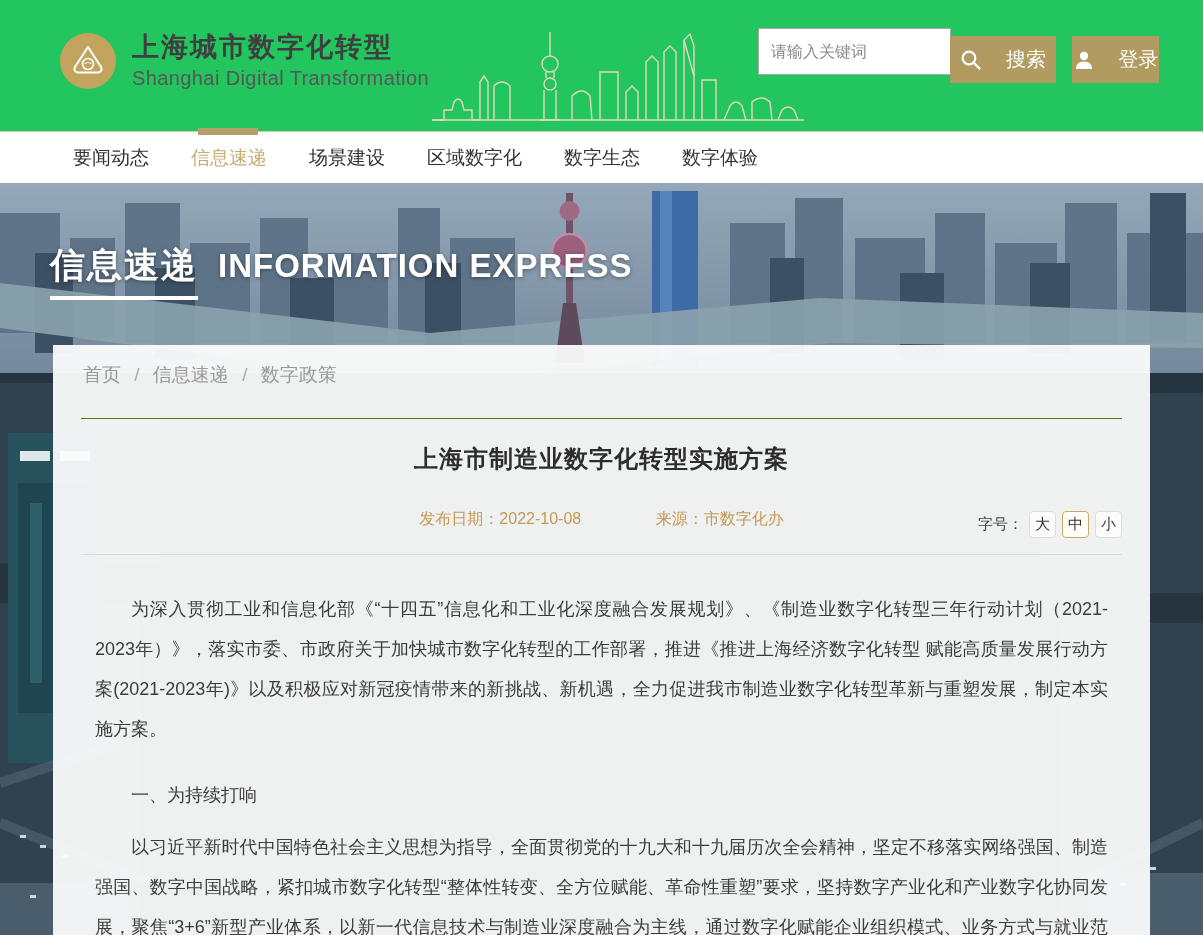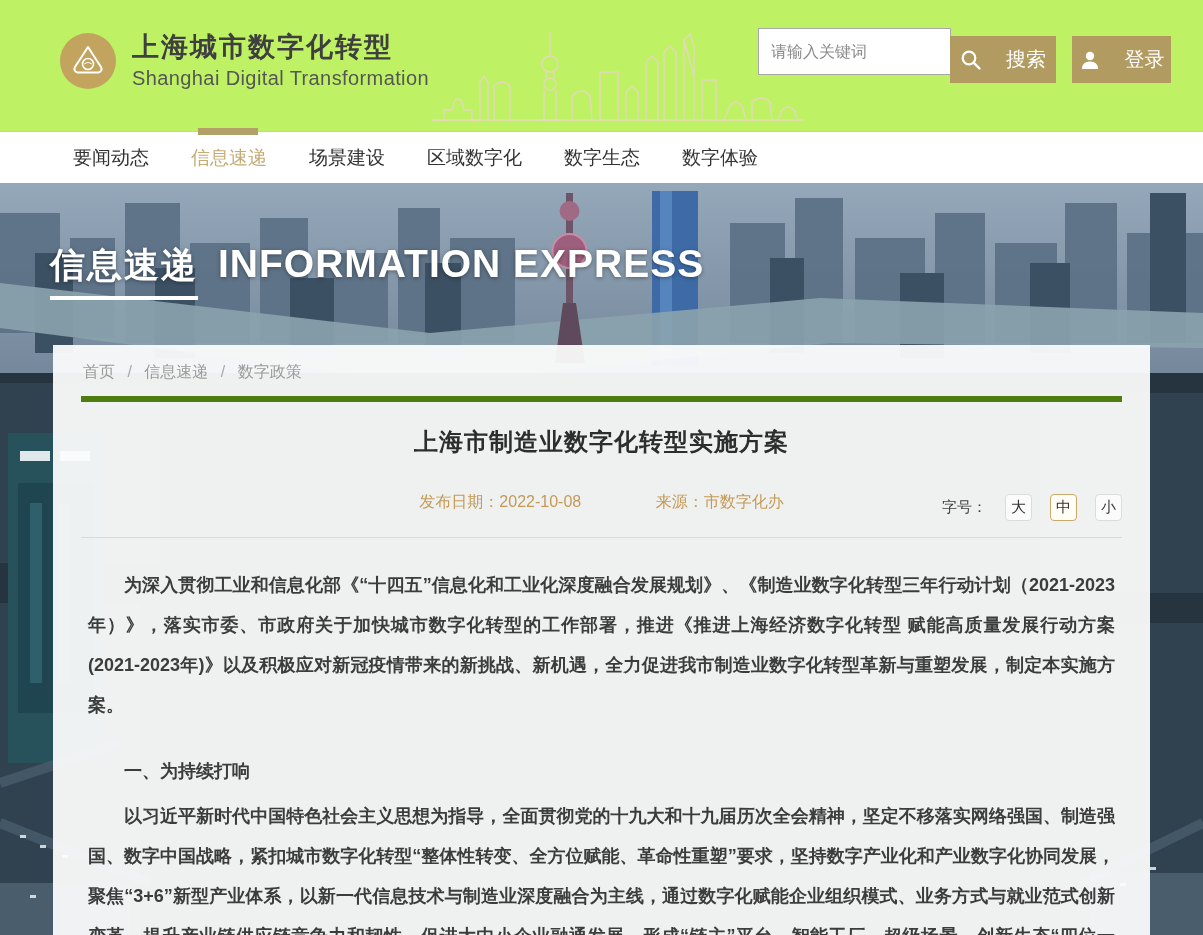--- a/index.html
+++ b/index.html
@@ -1,59 +1,59 @@
 <!DOCTYPE html>
 <html><head>
 <meta charset="utf-8">
 <style>
   html,body{margin:0;padding:0;}
   body{
     width:1203px;height:935px;position:relative;overflow:hidden;
     background:#ffffff;font-family:"Liberation Sans","DejaVu Sans",sans-serif;
   }
   
-  .header{position:absolute;top:0;left:0;width:1203px;height:131px;background:#bef264;z-index:5;}
+  .header{position:absolute;top:0;left:0;width:1203px;height:131px;background:#22c55e;z-index:5;}
   .logo-wrap{position:absolute;left:60px;top:32px;display:flex;align-items:center;cursor:pointer;}
   .logo-badge{width:56px;height:56px;border-radius:50%;background:#c2a45f;display:flex;align-items:center;justify-content:center;flex:0 0 auto;}
   .logo-text{margin-left:16px;}
   .logo-title{font-size:27px;font-weight:bold;color:#3f3f3f;letter-spacing:2px;line-height:30px;}
   .logo-sub{font-size:20px;color:#565656;margin-top:5px;letter-spacing:0.4px;}
   .skyline-sketch{position:absolute;left:432px;top:26px;width:372px;height:98px;pointer-events:none;}
   .search-box{position:absolute;left:758px;top:28px;width:193px;height:47px;border:1px solid #a8a8a8;background:#fff;box-sizing:border-box;}
   .search-box input{width:100%;height:100%;border:none;outline:none;padding:0 12px;font-size:16px;color:#333;box-sizing:border-box;font-family:inherit;background:transparent;}
   .search-box input::placeholder{color:#8a8a8a;}
   .gold-btn{position:absolute;top:36px;height:47px;background:#b19b60;color:#fff;display:flex;align-items:center;justify-content:center;gap:24px;font-size:20px;cursor:pointer;user-select:none;}
   .search-btn{left:950px;width:106px;}
-  .login-btn{left:1072px;width:99px;}
+  .login-btn{left:1072px;width:87px;}
   
   .nav{position:absolute;top:131px;left:0;width:1203px;height:52px;background:#fff;border-top:1px solid #d9cba4;box-sizing:border-box;z-index:5;font-family:Liberation Mono, monospace;}
   .nav-marker{position:absolute;top:-4px;left:198px;width:60px;height:7px;background:#b3a069;}
   .nav-items{display:flex;align-items:center;height:100%;padding-left:73px;gap:42px;}
   .nav-item{font-size:19px;color:#333;cursor:pointer;white-space:nowrap;}
   .nav-item.active{color:#c5ab74;}
   
   .photo{position:absolute;top:183px;left:0;width:1203px;height:752px;z-index:1;}
   .banner-title{position:absolute;top:242px;left:50px;z-index:3;color:#fff;display:flex;align-items:baseline;gap:20px;text-shadow:0 1px 4px rgba(0,0,0,.4);}
   .banner-cn{font-size:35px;font-weight:bold;letter-spacing:2px;border-bottom:4px solid #fff;padding-bottom:7px;}
-  .banner-en{font-size:39px;font-weight:bold;letter-spacing:1px;}
+  .banner-en{font-size:33px;font-weight:bold;letter-spacing:1px;}
   
   .card{position:absolute;left:53px;top:345px;width:1097px;height:590px;background:rgba(252,252,252,0.94);z-index:4;box-sizing:border-box;}
-  .breadcrumb{margin:0 28px;padding:17px 2px 13px;font-size:16px;color:#9a9a9a;border-bottom:6px solid #4d7c0f;}
+  .breadcrumb{margin:0 28px;padding:17px 2px 30px;font-size:19px;color:#9a9a9a;border-bottom:1px solid #4d7c0f;}
   .breadcrumb .crumb{cursor:pointer;}
   .breadcrumb .sep{margin:0 8px;color:#aaa;}
   .article-title{text-align:center;font-size:24px;font-weight:bold;color:#2d2d2d;margin-top:24px;letter-spacing:1px;}
   .meta-row{position:relative;margin-top:34px;height:30px;}
   .meta-center{text-align:center;font-size:16px;color:#c49a55;}
   .meta-center span{margin:0 35px;}
-  .fs-widget{position:absolute;right:28px;top:2px;display:flex;align-items:center;gap:18px;font-size:15px;color:#3d3d3d;}
+  .fs-widget{position:absolute;right:28px;top:2px;display:flex;align-items:center;gap:6px;font-size:15px;color:#3d3d3d;}
   .fs-btn{width:27px;height:27px;border:1px solid #dcdcdc;border-radius:4px;background:#fbfbfb;display:flex;align-items:center;justify-content:center;font-size:15px;color:#333;cursor:pointer;box-sizing:border-box;}
   .fs-btn.selected{border-color:#c9aa6a;background:#fffdf6;}
   .divider{margin:15px 28px 0;border-bottom:1px solid #dadada;}
   .article-body{padding:22px 30px 0;font-size:18px;color:#3c3c3c;line-height:40px;text-align:justify;}
-  .article-body p{text-indent:2em;margin:5px;font-weight:bold;}
+  .article-body p{text-indent:2em;margin:12px;}
   .article-body p.gap-before{margin-top:26px;}
 </style>
 </head>
 <body>
 
 <div class="header">
   <div class="logo-wrap">
     <div class="logo-badge">
       <svg width="36" height="36" viewBox="0 0 36 36">
         <path d="M18 4 L31 24 Q33 28 28.5 29.5 L7.5 29.5 Q3 28 5 24 Z" fill="none" stroke="#ffffff" stroke-width="2" stroke-linejoin="round"></path>

